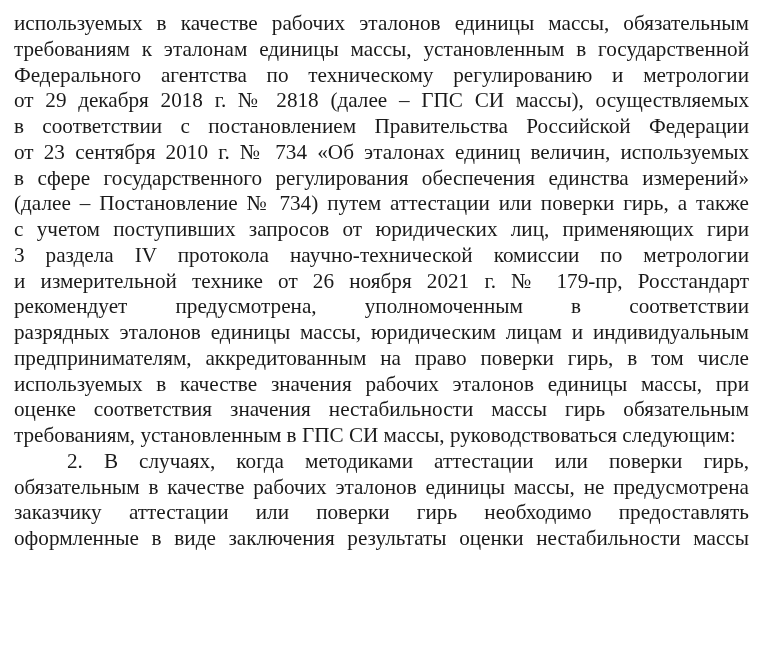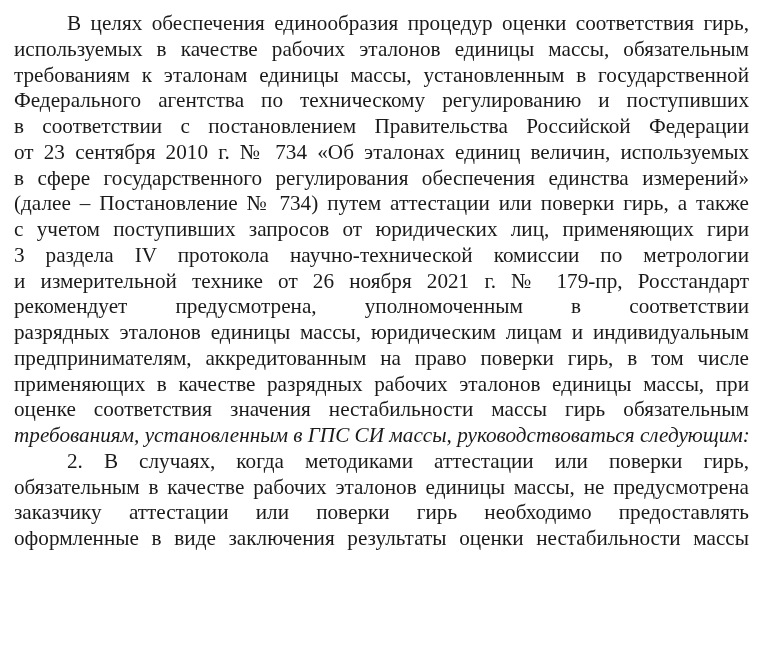--- a/index.html
+++ b/index.html
@@ -26,46 +26,45 @@
     .line {
       display: block;
       height: 25.75px;
       white-space: nowrap;
       text-align: justify;
       text-align-last: justify;
       overflow: visible;
     }
     .line.last {
       text-align-last: left;
-      font-style: italic;
     }
     .line.indent {
       padding-left: 53px;
     }
   </style>
 </head>
 <body>
 
 <div class="page">
   <div>
-    <span class="line indent">В целях обеспечения единообразия процедур оценки соответствия гирь,</span>
     <span class="line">используемых в качестве рабочих эталонов единицы массы, обязательным</span>
     <span class="line">требованиям к эталонам единицы массы, установленным в государственной</span>
-    <span class="line">Федерального агентства по техническому регулированию и поступивших</span>
+    <span class="line">Федерального агентства по техническому регулированию и метрологии</span>
+    <span class="line">от 29 декабря 2018 г. № 2818 (далее – ГПС СИ массы), осуществляемых</span>
     <span class="line">в соответствии с постановлением Правительства Российской Федерации</span>
     <span class="line">от 23 сентября 2010 г. № 734 «Об эталонах единиц величин, используемых</span>
     <span class="line">в сфере государственного регулирования обеспечения единства измерений»</span>
     <span class="line">(далее – Постановление № 734) путем аттестации или поверки гирь, а также</span>
     <span class="line">с учетом поступивших запросов от юридических лиц, применяющих гири</span>
     <span class="line">3 раздела IV протокола научно-технической комиссии по метрологии</span>
     <span class="line">и измерительной технике от 26 ноября 2021 г. № 179-пр, Росстандарт</span>
     <span class="line">рекомендует предусмотрена, уполномоченным в соответствии</span>
     <span class="line">разрядных эталонов единицы массы, юридическим лицам и индивидуальным</span>
     <span class="line">предпринимателям, аккредитованным на право поверки гирь, в том числе</span>
-    <span class="line">применяющих в качестве разрядных рабочих эталонов единицы массы, при</span>
+    <span class="line">используемых в качестве значения рабочих эталонов единицы массы, при</span>
     <span class="line">оценке соответствия значения нестабильности массы гирь обязательным</span>
     <span class="line last">требованиям, установленным в ГПС СИ массы, руководствоваться следующим:</span>
   </div>
   <div>
     <span class="line indent">2. В случаях, когда методиками аттестации или поверки гирь,</span>
     <span class="line">обязательным в качестве рабочих эталонов единицы массы, не предусмотрена</span>
     <span class="line">заказчику аттестации или поверки гирь необходимо предоставлять</span>
     <span class="line">оформленные в виде заключения результаты оценки нестабильности массы</span>
   </div>
 </div>

